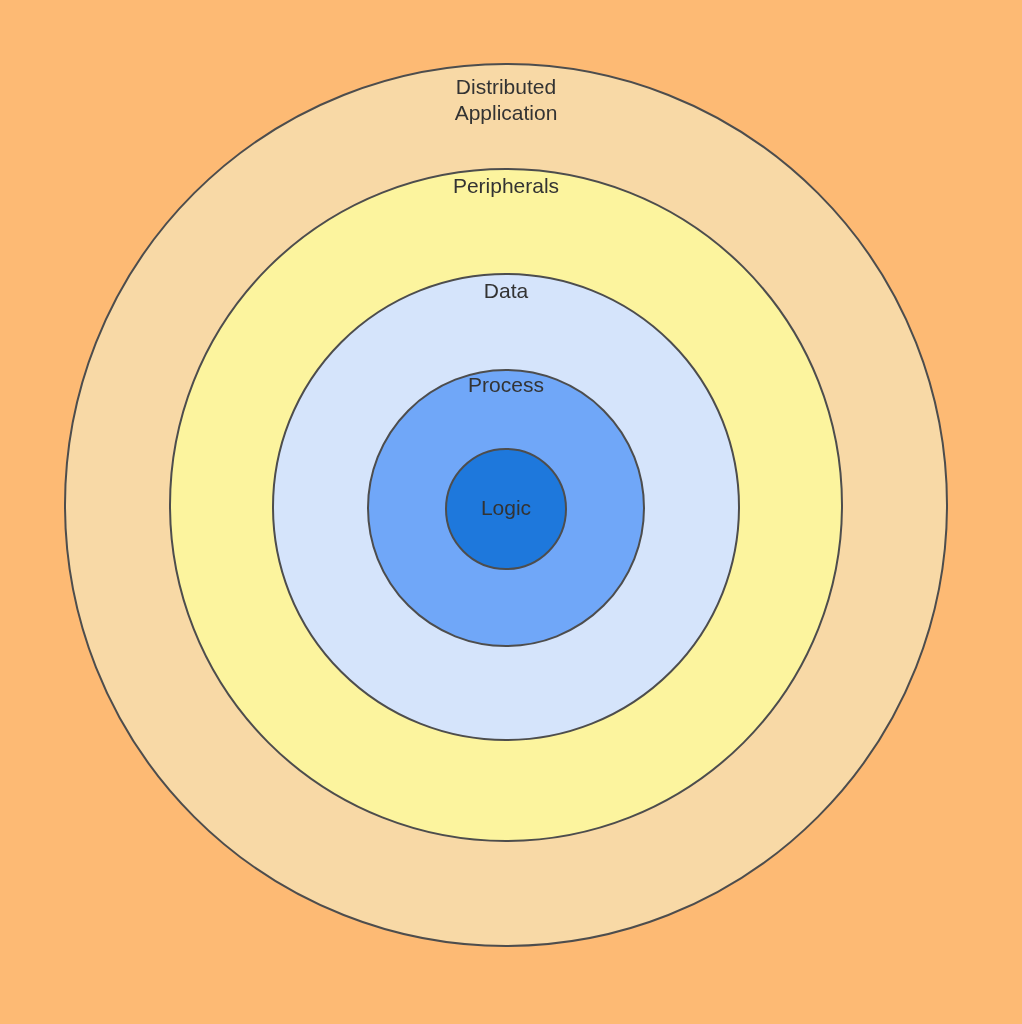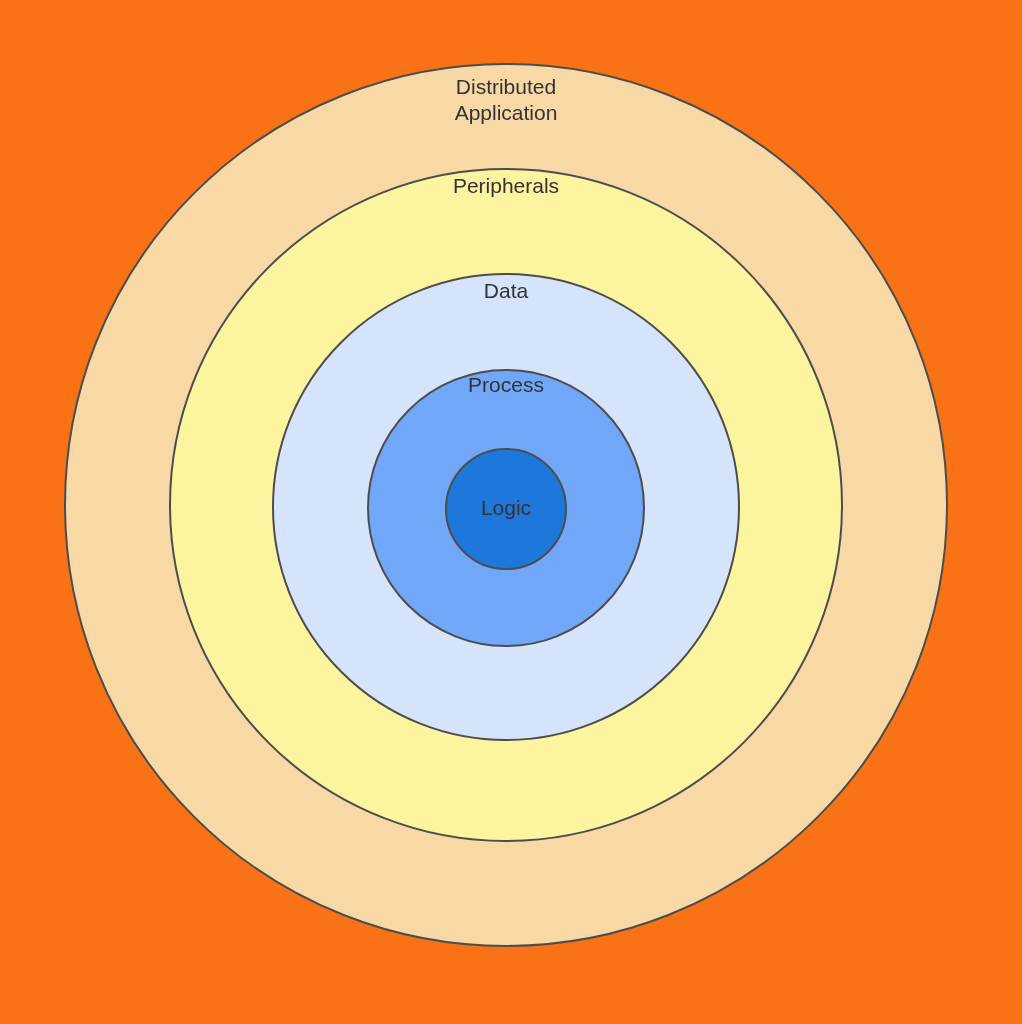--- a/index.html
+++ b/index.html
@@ -4,21 +4,21 @@
 <style>
   html, body {
     margin: 0;
     padding: 0;
     background: #FFFFFF;
   }
   .canvas {
     position: relative;
     width: 1022px;
     height: 1024px;
-    background: #f97316;
+    background: #fdba74;
     overflow: hidden;
   }
   svg text {
     font-family: "Liberation Sans", "DejaVu Sans", sans-serif;
     font-size: 21px;
     text-anchor: middle;
   }
 </style>
 </head>
 <body>

